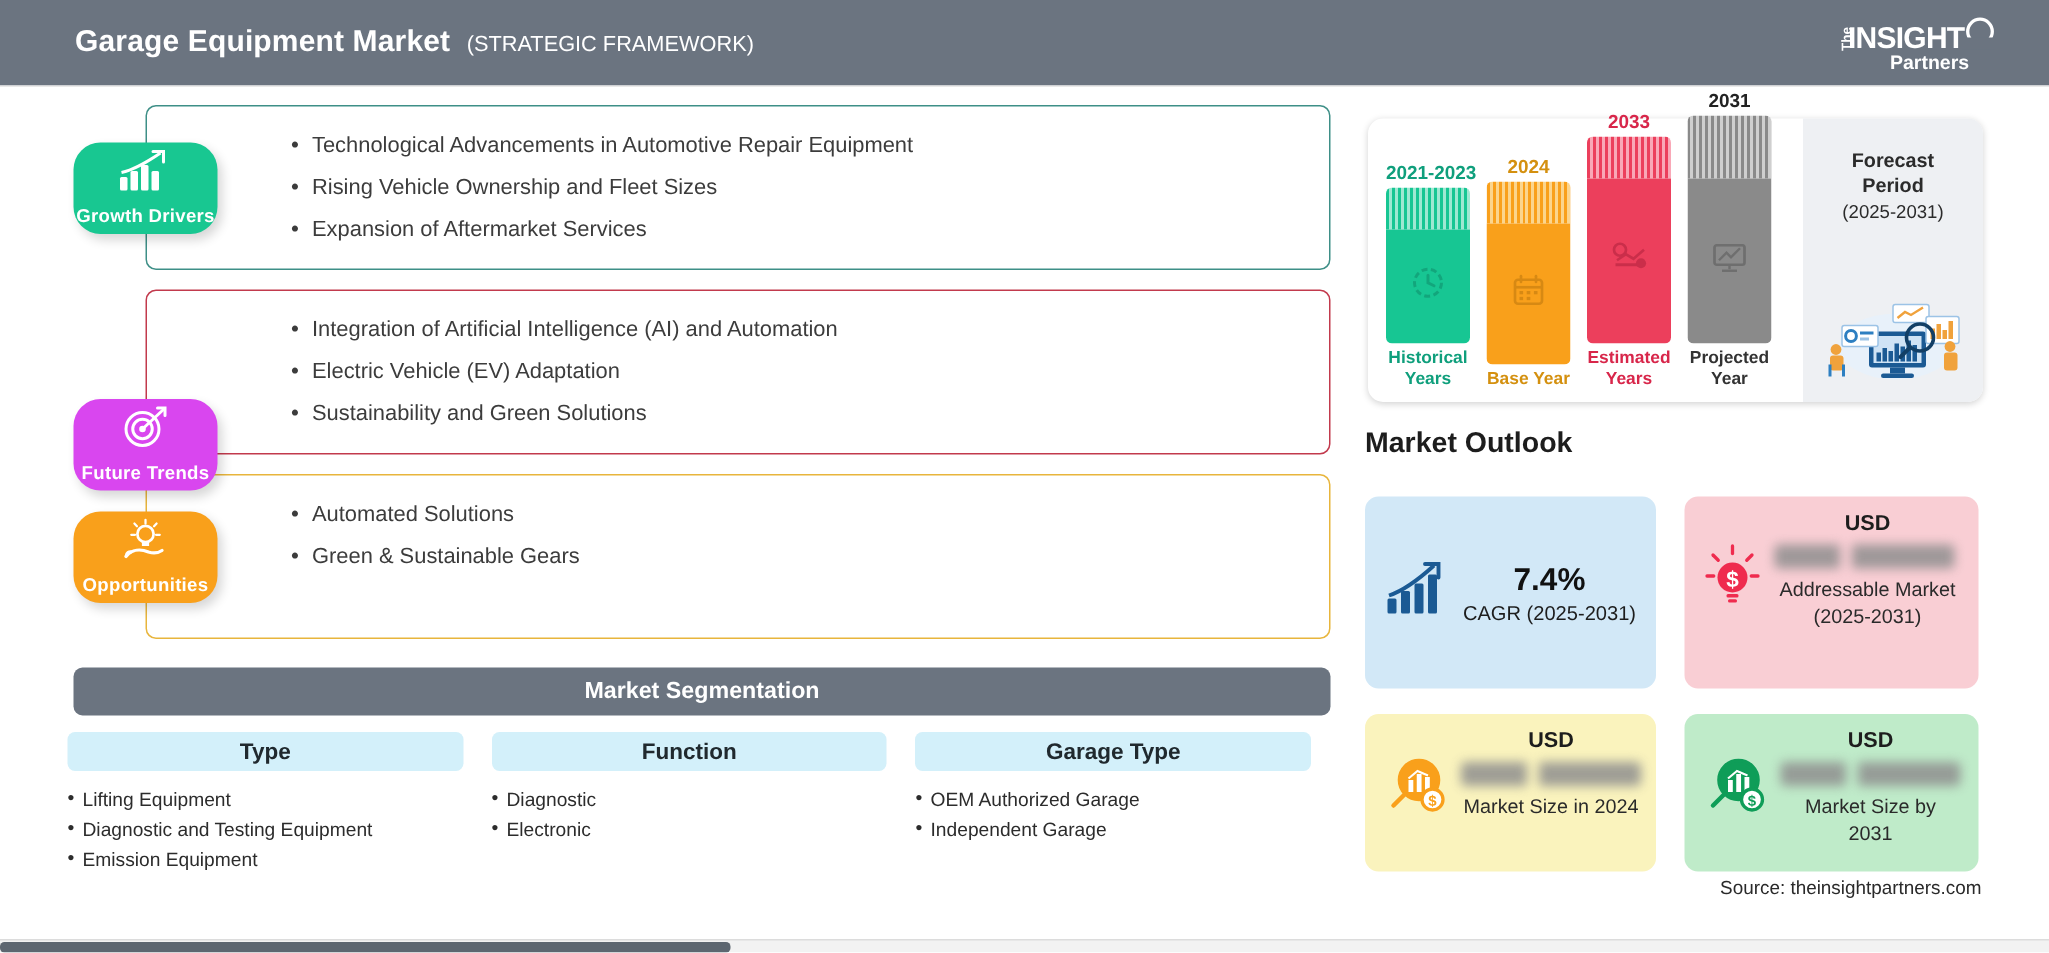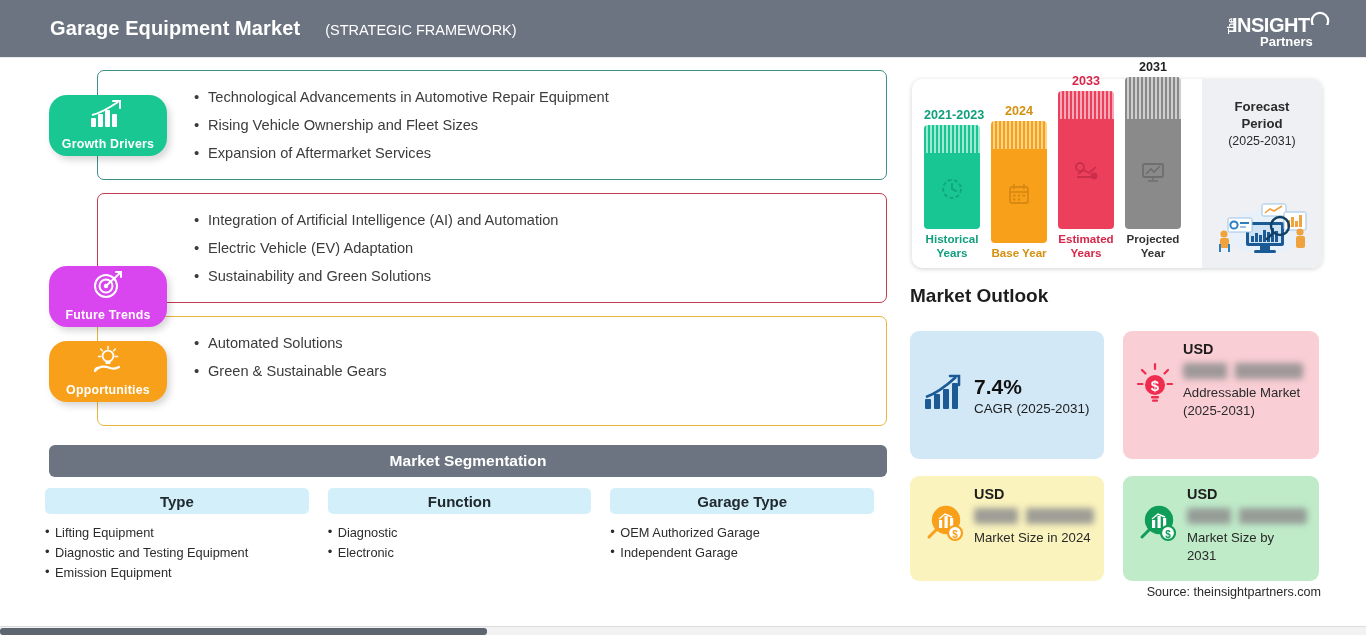--- a/index.html
+++ b/index.html
@@ -15,21 +15,21 @@
   .header {
     position: absolute; left: 0; top: 0; width: 1366px; height: 57px;
     background: #6b7480;
     display: flex; align-items: center;
   }
   .header-title-wrap { display:flex; align-items: baseline; margin-left: 50px; }
   .header-title {
     color: #ffffff; font-size: 20px; font-weight: bold; letter-spacing: .1px;
   }
   .header-sub {
-    color: #ffffff; font-size: 14.5px; font-weight: normal; margin-left: 25px;
+    color: #ffffff; font-size: 14.5px; font-weight: normal; margin-left: 11px;
   }
   .logo {
     position: absolute; right: 30px; top: 8px;
     width: 120px; height: 42px;
   }
 
   
   .left-col { position: absolute; left: 0; top: 57px; width: 905px; height: 578px; }
 
   .strip { position: absolute; left: 97px; width: 790px; border-radius: 7px; background:#fff; }
@@ -41,21 +41,21 @@
   .bullets li {
     list-style: none; position: relative;
     font-size: 14.6px; color: #3c3c3c; line-height: 28px; padding-left: 14px;
   }
   .bullets li::before {
     content: "•"; position: absolute; left: 0; top: 0;
     font-size: 15px; color: #3c3c3c;
   }
 
   .badge {
-    position: absolute; left: 49px; width: 118px; height: 61px;
+    position: absolute; left: 49px; width: 96px; height: 61px;
     border-radius: 18px; color: #fff;
     display: flex; flex-direction: column; align-items: center; justify-content: flex-end;
     padding-bottom: 5px;
     box-shadow: 3px 4px 7px rgba(0,0,0,.16);
     z-index: 4;
   }
   .badge-1 { top: 38px;  background: #18c791; }
   .badge-2 { top: 161px; background: #d946ef; margin-top: 48px; }
   .badge-3 { top: 284px; background: #f9a01b; }
   .badge-icon { position:absolute; top: 4px; left: 50%; transform: translateX(-50%); }
@@ -120,21 +120,21 @@
   .card {
     position:absolute; border-radius: 9px; padding: 10px 12px;
   }
   .c1 { left: 0;   top: 0;   width: 194px; height: 128px; background:#d2e8f7; }
   .c2 { left: 213px; top: 0; width: 196px; height: 128px; background:#f9ced4; }
   .c3 { left: 0;   top: 145px; width: 194px; height: 105px; background:#faf3bd; }
   .c4 { left: 213px; top: 145px; width: 196px; height: 105px; background:#bfebc9; }
 
   .card-row { display:flex; align-items:flex-start; height:100%; }
   .card-ico { flex: 0 0 auto; margin-right: 8px; }
-  .card-txt { flex:1 1 auto; }
+  .card-txt { flex:1 1 auto;text-align:center; }
   .card-usd { font-size: 14.4px; font-weight: bold; color:#1d1d1d; }
   .blur-line {
     width: 120px; height: 16px; margin: 6px 0 5px 0;
     background: linear-gradient(90deg,#8f8f8f 0 44px, transparent 44px 52px, #8f8f8f 52px 118px);
     filter: blur(3.4px); opacity:.85; border-radius:3px;
     color: transparent; font-size: 0;
   }
   .card-sub { font-size: 13.2px; color:#2a2a2a; line-height: 17.5px; }
   .cagr-val { font-size: 21px; font-weight: bold; color:#111; }
   .cagr-sub { font-size: 13.4px; color:#1d1d1d; margin-top: 2px; }

